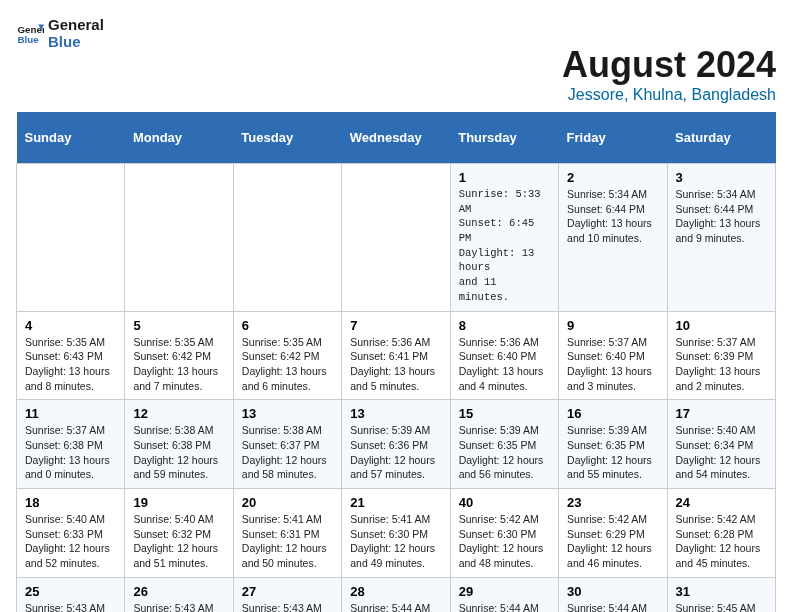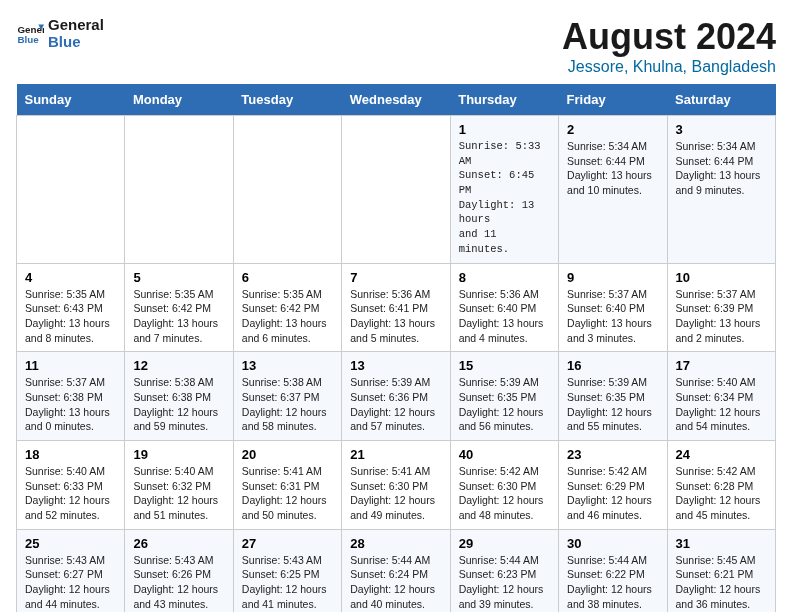--- a/index.html
+++ b/index.html
@@ -20,40 +20,41 @@
       display: flex;
       align-items: center;
       gap: 4px;
     }
     .logo-icon {
       width: 28px;
       height: 28px;
     }
     .title-section {
       text-align: right;
+      margin-top: 28px;
     }
     .main-title {
       font-size: 36px;
       font-weight: bold;
       color: #1a1a1a;
     }
     .subtitle {
       font-size: 16px;
       color: #0369a1;
     }
     table {
       width: 100%;
       border-collapse: collapse;
       font-size: 11px;
     }
     thead tr th {
       background-color: #2e6db4;
       color: #fff;
       text-align: left;
-      padding: 8px 8px;
+      padding: 18px 8px;
       font-size: 13px;
       font-weight: bold;
     }
     tbody tr td {
       border: 1px solid #ccc;
       vertical-align: top;
       padding: 6px 8px;
       height: 80px;
       width: 14.28%;
       background: #fff;

